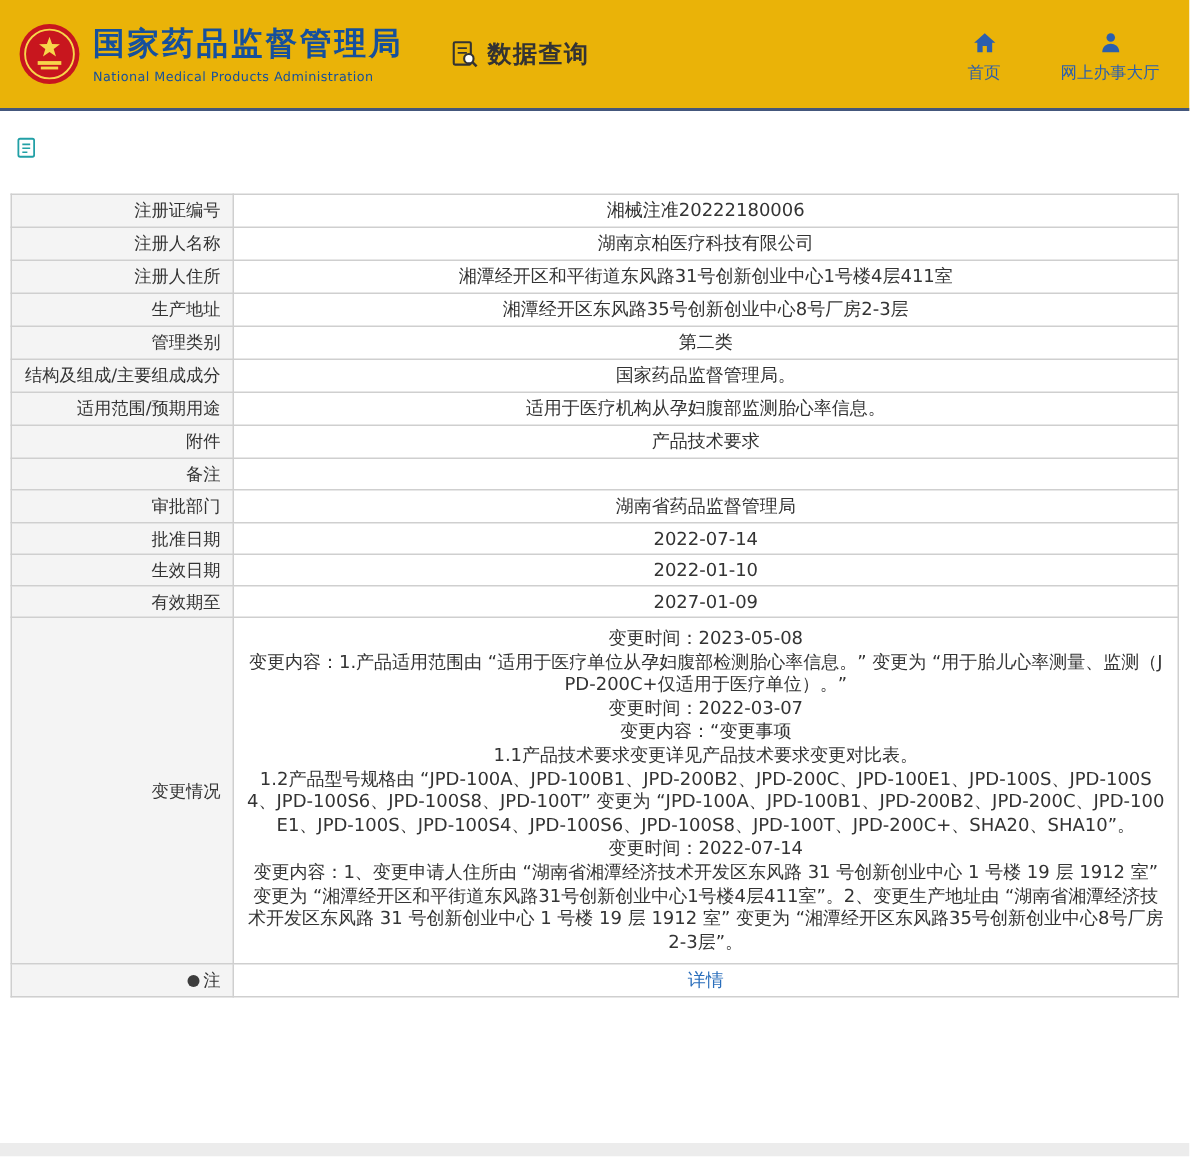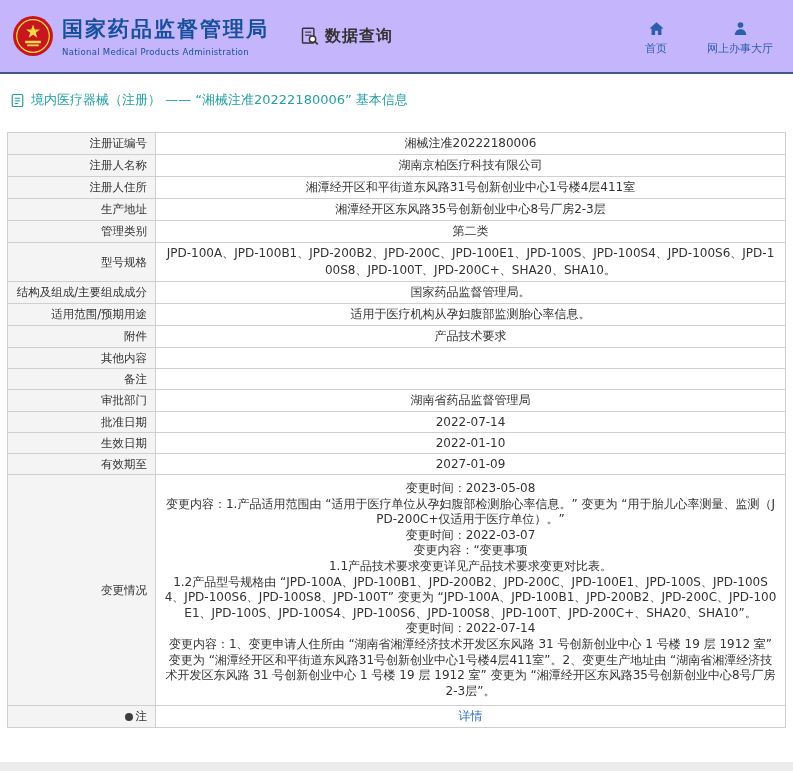--- a/index.html
+++ b/index.html
@@ -7,21 +7,21 @@
   body {
     width:793px; height:771px; position:relative; overflow:hidden;
     font-family:"DejaVu Sans","Liberation Sans",sans-serif;
     color:#333;
   }
   
   .site-header {
     height:74px; display:flex; align-items:center;
     padding:0 20px 0 12px;
     border-bottom:2px solid var(--divider, #44577c);
-    background:#c4b5fd;
+    background:#eab308;
   }
   .brand { display:flex; align-items:center; gap:8px; cursor:pointer; }
   .emblem { width:42px; height:42px; flex:0 0 auto; }
   .agency-cn {
     font-size:21px; font-weight:bold; letter-spacing:2px;
     color:var(--accent_blue, #16509c); white-space:nowrap;
   }
   .agency-en {
     font-size:8.5px; margin-top:4px; letter-spacing:0.3px;
     color:var(--accent_blue, #16509c); white-space:nowrap;
@@ -121,21 +121,20 @@
     </nav>
   </header>
 
   <div class="breadcrumb">
     <svg viewBox="0 0 20 20" aria-hidden="true">
       <rect x="3" y="2" width="14" height="16" rx="1.5" fill="none" stroke="#22a0a6" stroke-width="1.6"></rect>
       <line x1="6.5" y1="7" x2="13.5" y2="7" stroke="#22a0a6" stroke-width="1.4"></line>
       <line x1="6.5" y1="10.5" x2="13.5" y2="10.5" stroke="#22a0a6" stroke-width="1.4"></line>
       <line x1="6.5" y1="14" x2="11" y2="14" stroke="#22a0a6" stroke-width="1.4"></line>
     </svg>
-    <span>境内医疗器械（注册） —— “湘械注准20222180006” 基本信息</span>
   </div>
 
   <table class="info-table">
     <tbody>
         <tr>
           <td class="label-cell">注册证编号</td>
           <td class="value-cell">湘械注准20222180006</td>
         </tr>
         <tr>
           <td class="label-cell">注册人名称</td>
@@ -147,38 +146,30 @@
         </tr>
         <tr>
           <td class="label-cell">生产地址</td>
           <td class="value-cell">湘潭经开区东风路35号创新创业中心8号厂房2-3层</td>
         </tr>
         <tr>
           <td class="label-cell">管理类别</td>
           <td class="value-cell">第二类</td>
         </tr>
         <tr>
-          <td class="label-cell">型号规格</td>
-          <td class="value-cell">JPD-100A、JPD-100B1、JPD-200B2、JPD-200C、JPD-100E1、JPD-100S、JPD-100S4、JPD-100S6、JPD-100S8、JPD-100T、JPD-200C+、SHA20、SHA10。</td>
-        </tr>
-        <tr>
           <td class="label-cell">结构及组成/主要组成成分</td>
           <td class="value-cell">国家药品监督管理局。</td>
         </tr>
         <tr>
           <td class="label-cell">适用范围/预期用途</td>
           <td class="value-cell">适用于医疗机构从孕妇腹部监测胎心率信息。</td>
         </tr>
         <tr>
           <td class="label-cell">附件</td>
           <td class="value-cell">产品技术要求</td>
-        </tr>
-        <tr>
-          <td class="label-cell">其他内容</td>
-          <td class="value-cell"></td>
         </tr>
         <tr>
           <td class="label-cell">备注</td>
           <td class="value-cell"></td>
         </tr>
         <tr>
           <td class="label-cell">审批部门</td>
           <td class="value-cell">湖南省药品监督管理局</td>
         </tr>
         <tr>

